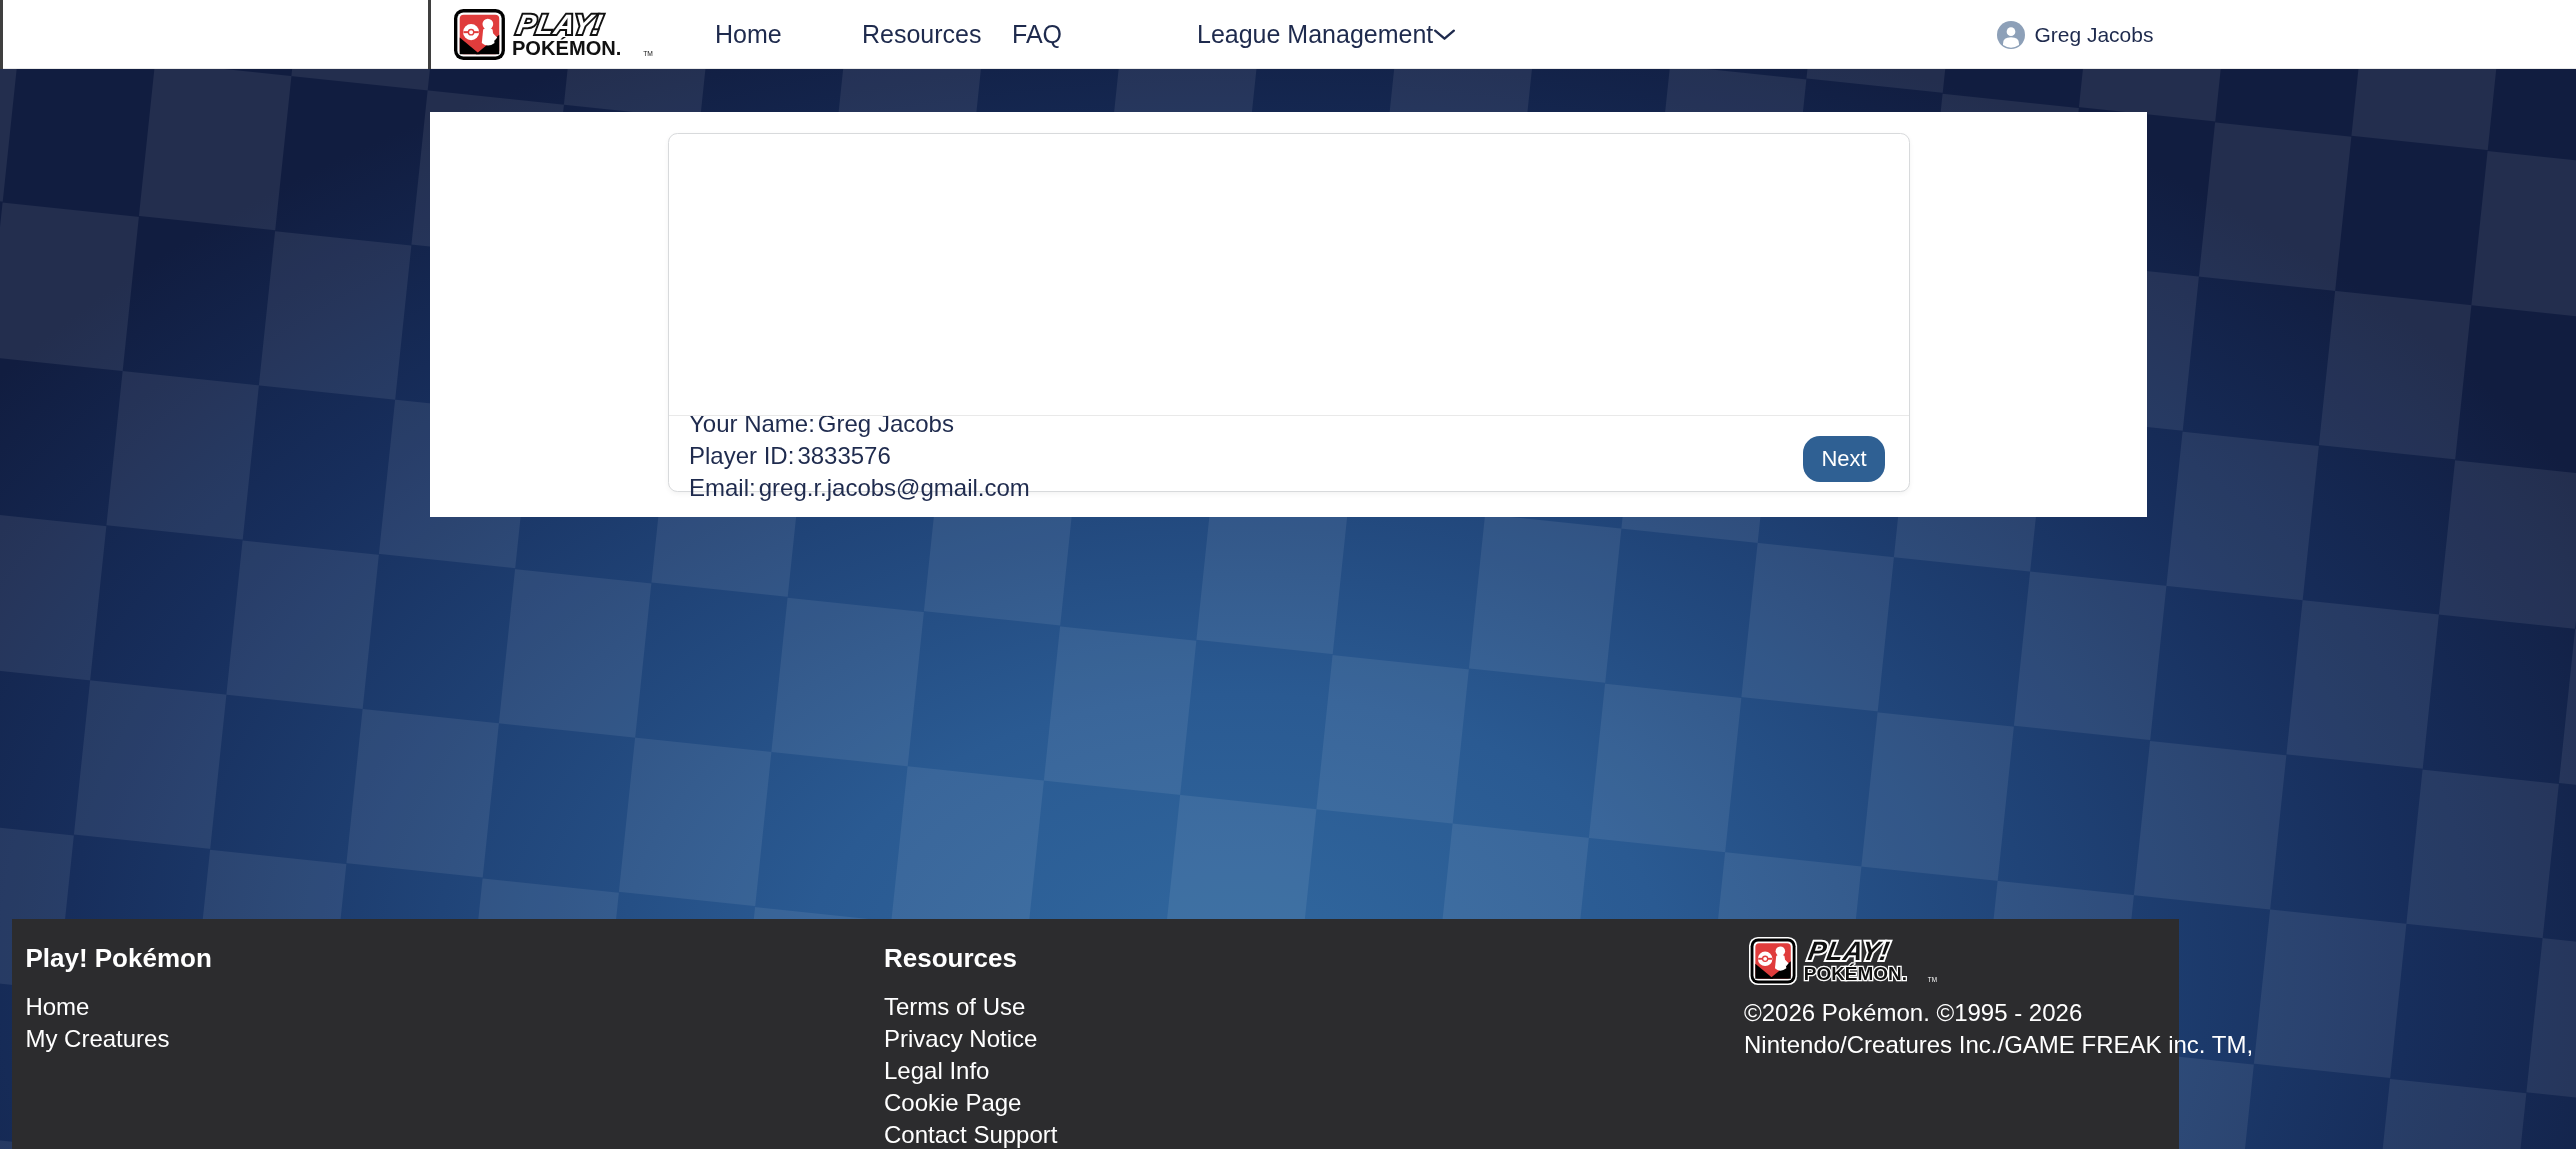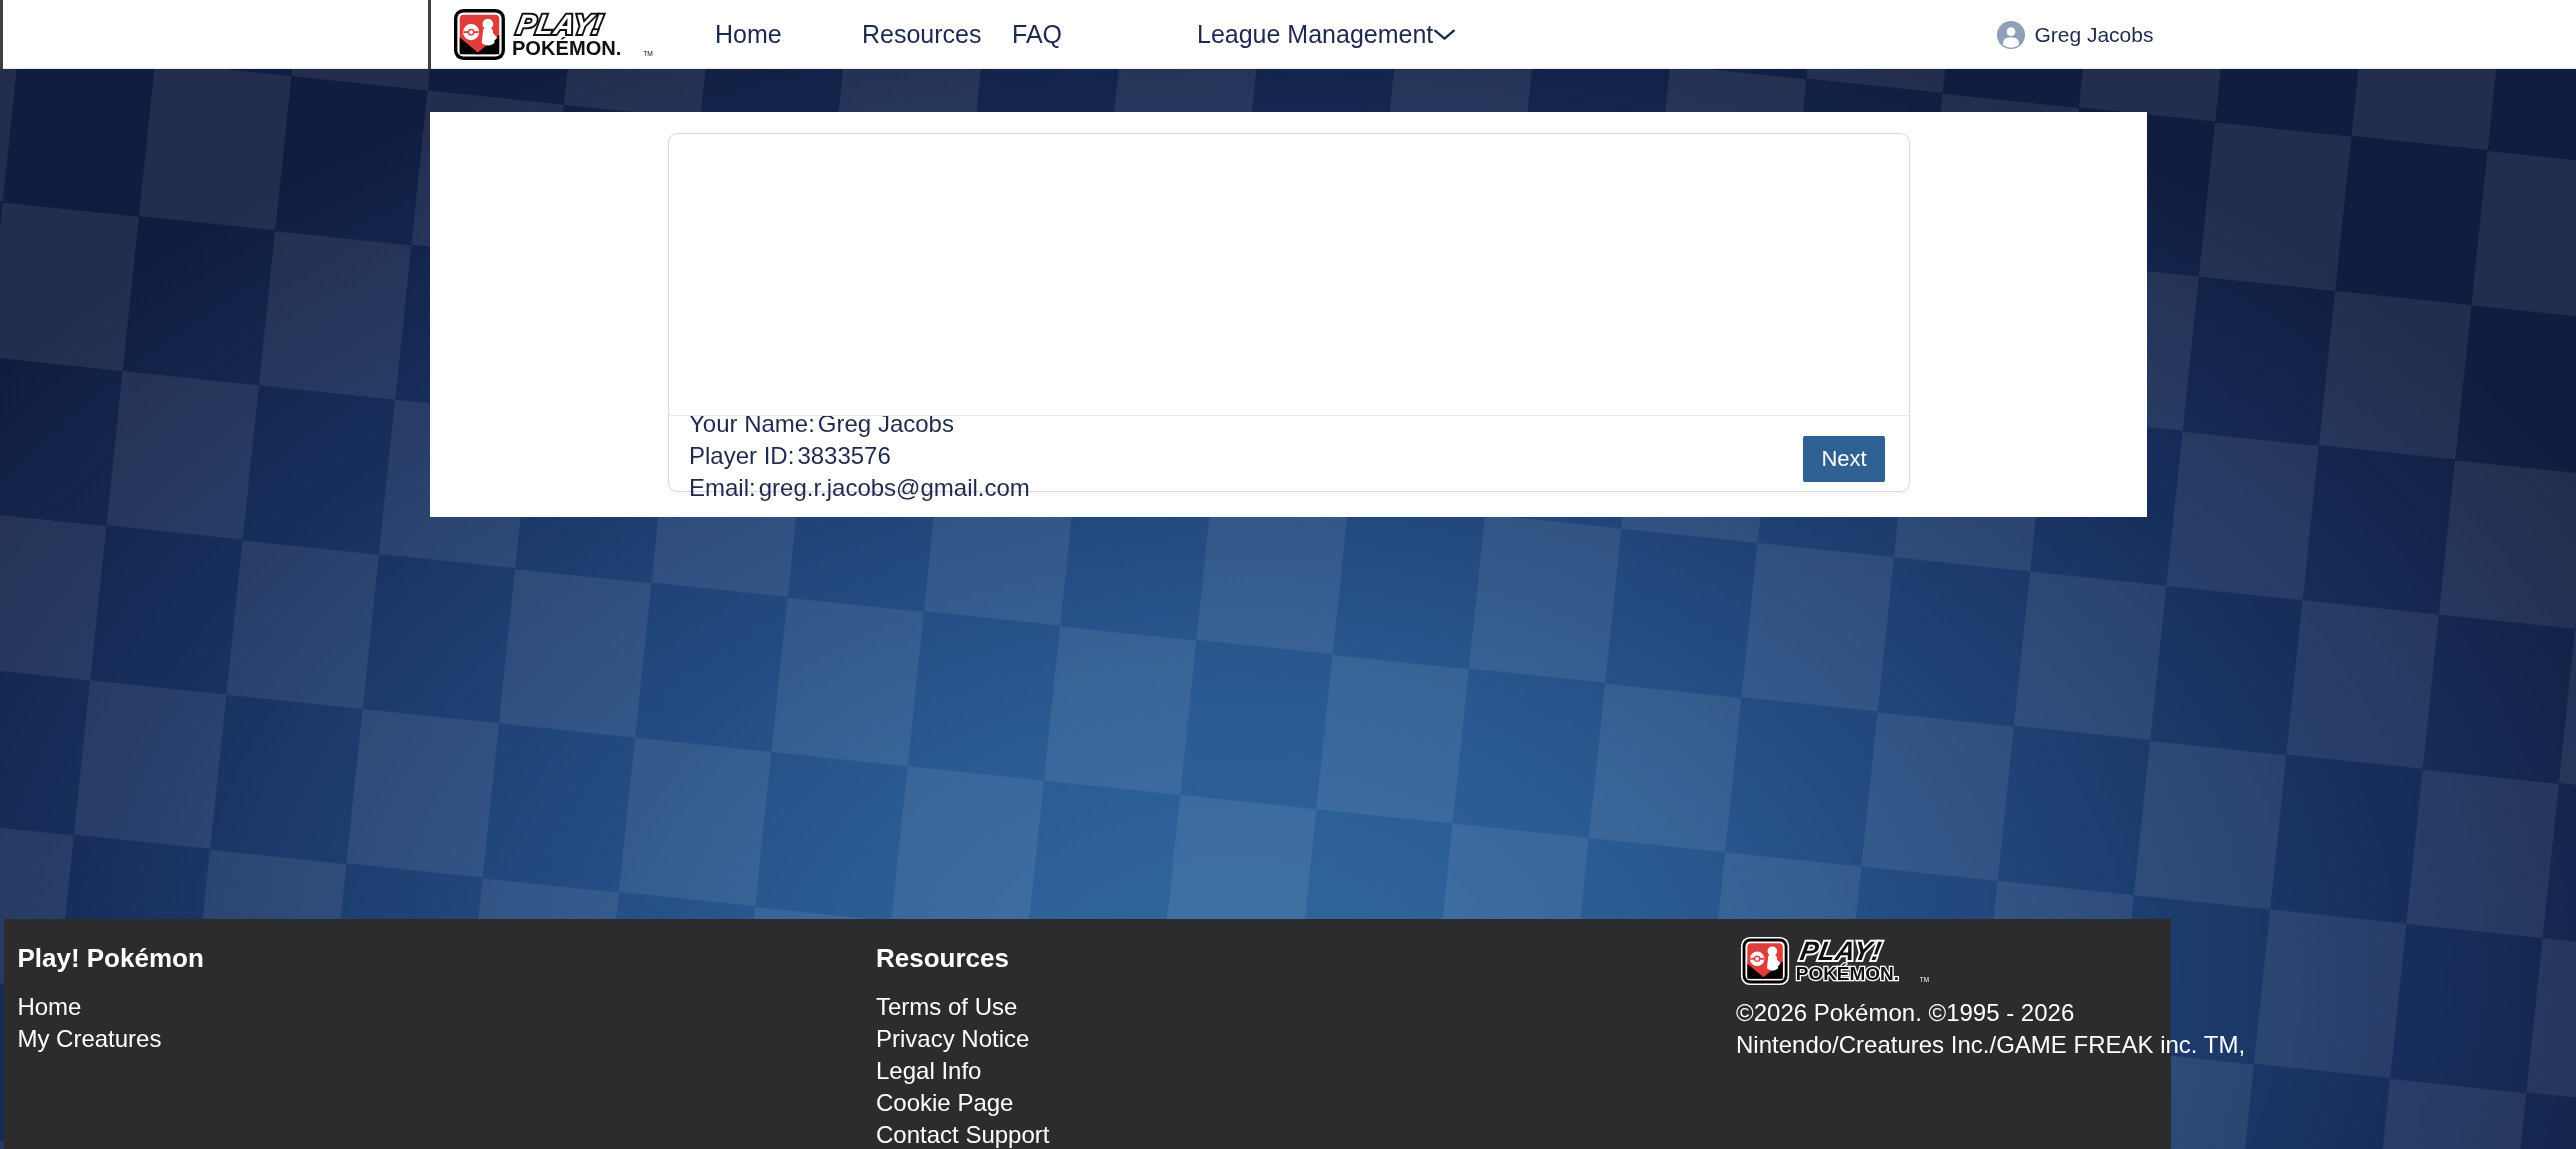--- a/index.html
+++ b/index.html
@@ -46,25 +46,25 @@
   .card { position: absolute; left: 668px; top: 133px; width: 1242px; height: 359px; background: #ffffff;
     border: 1.3px solid #d8dadc; border-radius: 9.4px; box-shadow: 0 2px 5.4px rgba(0,0,0,0.05); z-index: 3; }
   .card-title { position: absolute; left: 0; top: 156px; width: 100%; text-align: center;
     font-size: 49px; color: #555659; top: 150px; }
   .card-intro { position: absolute; left: 20px; top: 235px; width: 1200px; font-size: 24px; color: #1f2b4e; }
   .card-intro a { color: #34699e; text-decoration: none; cursor: pointer; }
   .card-fields { position: absolute; left: 20px; top: 274px; font-size: 24px; color: #1f2b4e; line-height: 32px; }
   .field-label { margin-right: 3px; }
   .card-divider { position: absolute; left: 0; top: 281px; width: 100%; height: 0; border-top: 1.3px solid #e9e9e9; }
   .next-btn { position: absolute; left: 1134px; top: 302px; width: 82px; height: 46px; background: #2f6093;
-    color: #ffffff; font-size: 22px; font-family: "Liberation Sans", sans-serif; border: none; border-radius: 2px;
+    color: #ffffff; font-size: 22px; font-family: "Liberation Sans", sans-serif; border: none; border-radius: 17px;
     cursor: pointer; display: flex; align-items: center; justify-content: center; }
 
   
-  .footer { position: absolute; left: 4px; top: 919px; width: 2167px; height: 231px; background: #2c2c2e; z-index: 4; }
+  .footer { position: absolute; left: 12px; top: 919px; width: 2167px; height: 231px; background: #2c2c2e; z-index: 4; }
   .footer-col { position: absolute; top: 0; color: #ffffff; }
   .fcol-brand { left: 13.4px; } .fcol-resources { left: 872px; } .fcol-legal { left: 1732px; }
   .footer-heading { position: absolute; top: 24px; font-size: 26px; font-weight: bold; color: #ffffff; white-space: nowrap; }
   .footer-links { position: absolute; top: 72px; font-size: 24px; line-height: 32px; }
   .footer-links .flink { display: block; color: #ffffff; cursor: pointer; white-space: nowrap; }
   .footer-logo { position: absolute; left: 0; top: 17.4px; }
   .footer-copy { position: absolute; left: 0; top: 78px; font-size: 24px; line-height: 32px; color: #ffffff; white-space: nowrap; }
 
   .icon { display: inline-block; }
 </style>

